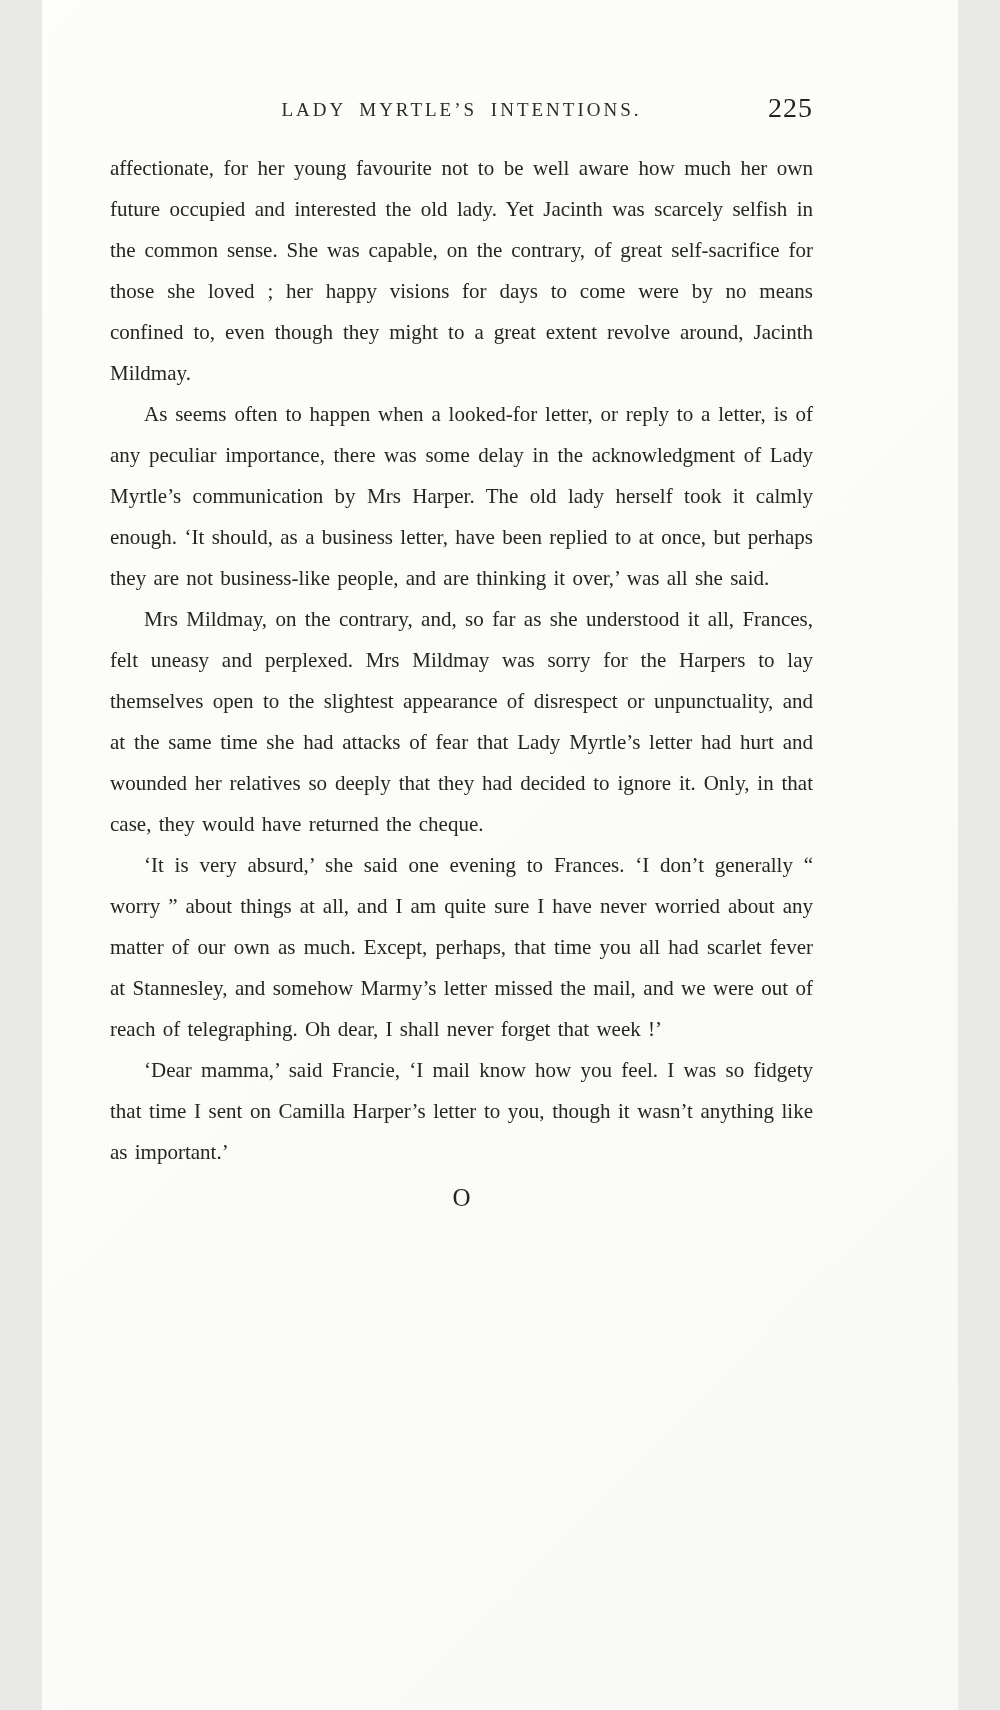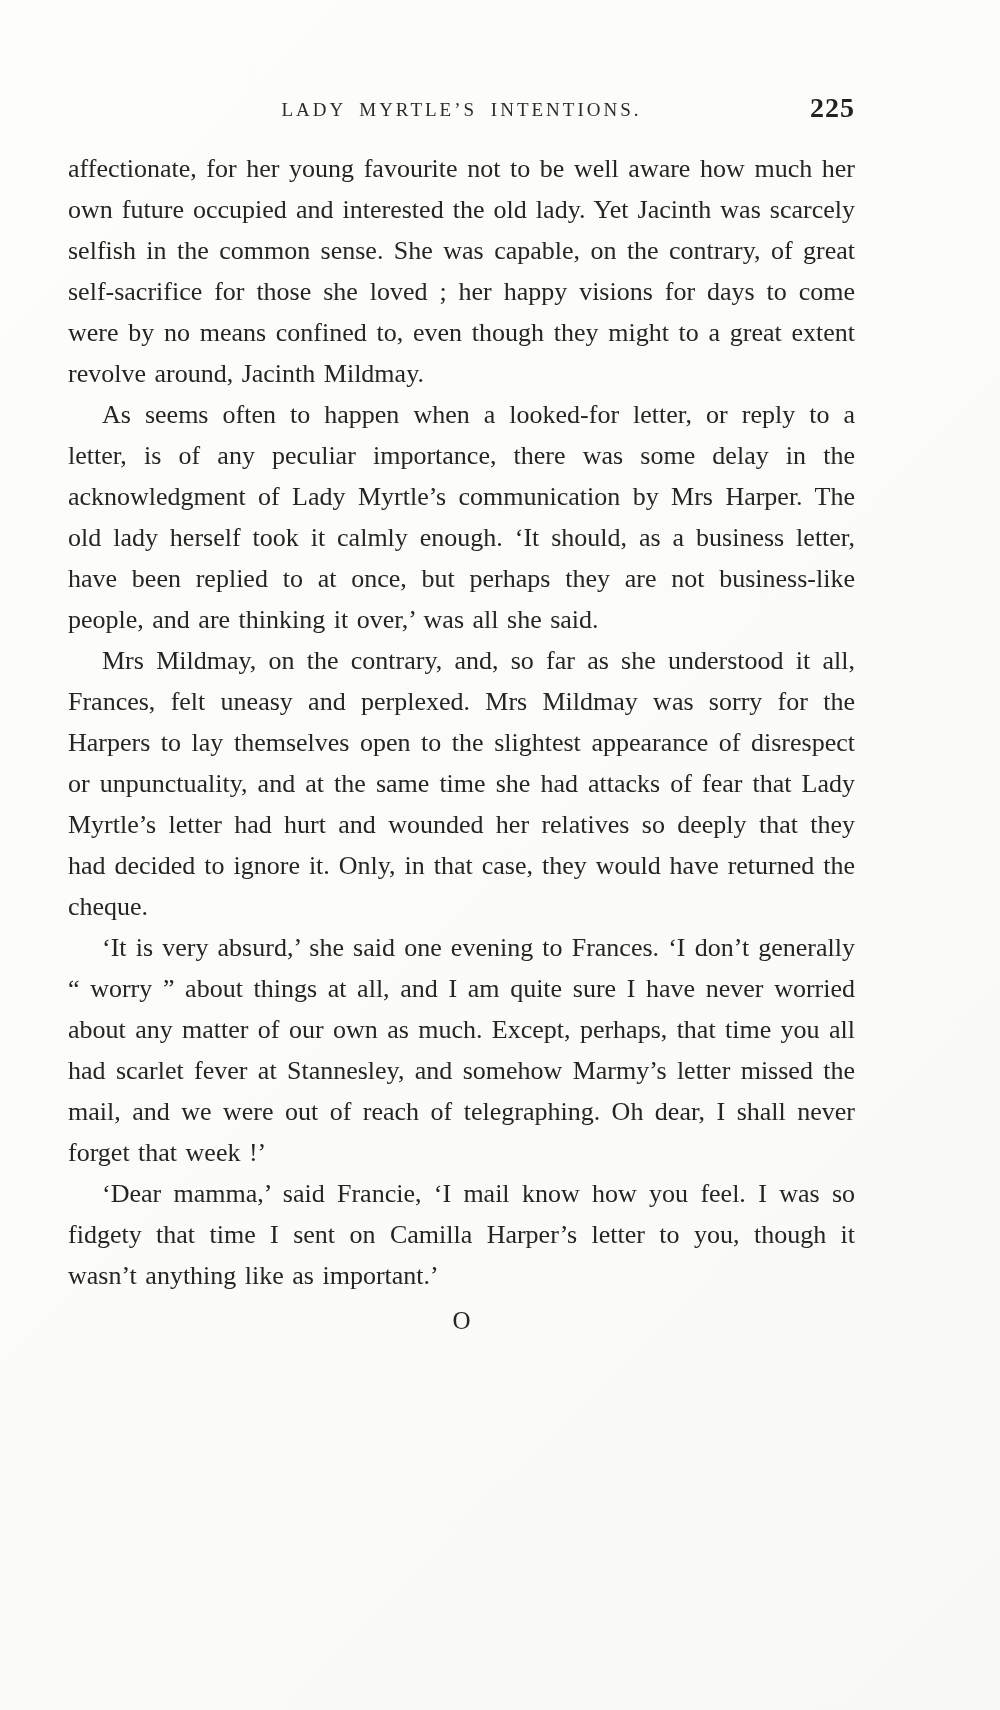--- a/index.html
+++ b/index.html
@@ -2,21 +2,21 @@
 <html><head>
 <meta charset="utf-8">
 <style>
   html, body {
     margin: 0;
     padding: 0;
     background: #e9e9e7;
   }
   .page {
     position: relative;
-    width: 1000px;
+    width: 916px;
     height: 1710px;
     margin: 0 auto;
     box-sizing: border-box;
     background: linear-gradient(135deg, #fdfdfb 0%, #fbfbf8 55%, #f8f8f4 100%);
     color: #262523;
     font-family: "Liberation Serif", "DejaVu Serif", serif;
     padding: 92px 145px 0 68px;
     overflow: hidden;
   }
   .running-head {
@@ -33,25 +33,24 @@
     color: #2c2b29;
     padding-top: 7px;
   }
   .page-number {
     position: absolute;
     right: 0;
     top: 0;
     font-size: 28px;
     letter-spacing: 1px;
     color: #232220;
-    font-weight: bold;
   }
   .body-text p {
     margin: 0;
-    font-size: 26px;
+    font-size: 21px;
     line-height: 41px;
     text-align: justify;
     text-indent: 34px;
     word-spacing: 2px;
     color: #262523;
   }
   .body-text p.no-indent {
     text-indent: 0;
   }
   .signature {

